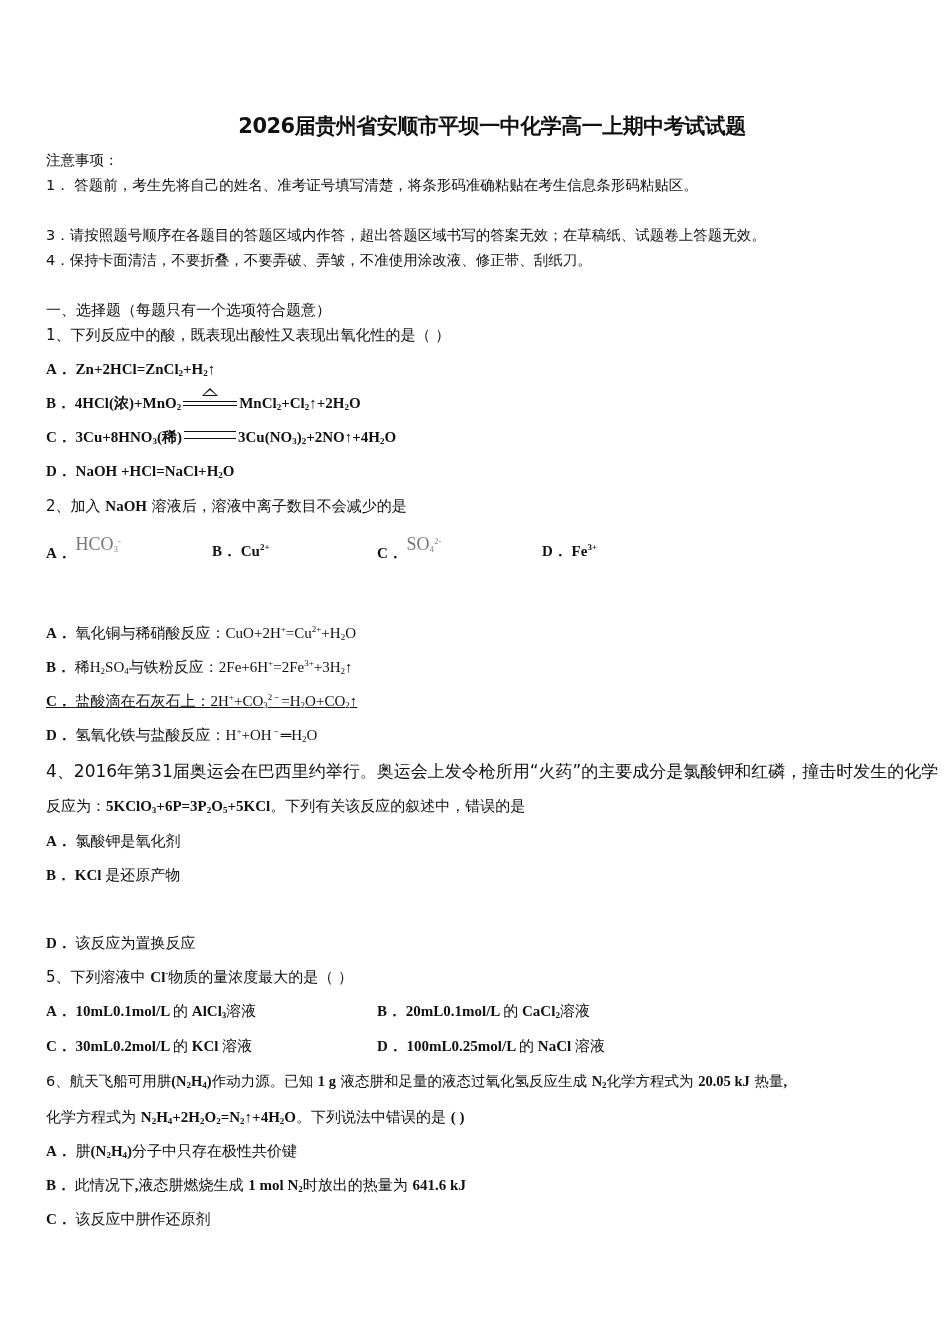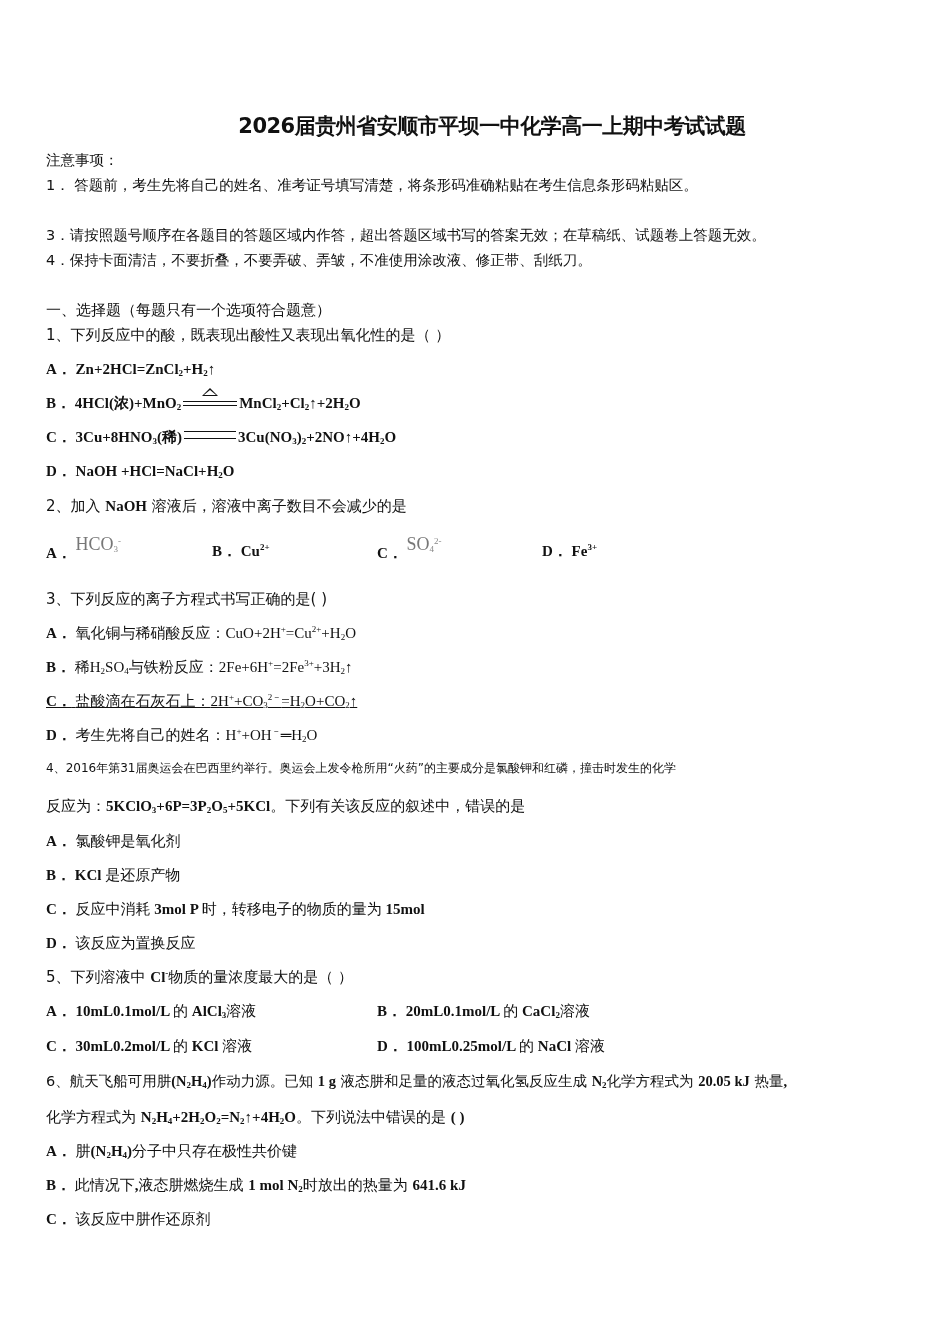--- a/index.html
+++ b/index.html
@@ -60,46 +60,42 @@
   <div class="line serif b" style="top:542px; left:212px;text-align:center;">
     <span class="opt-label">B．</span> Cu<sup>2+</sup>
   </div>
   <div class="line serif b" style="top:542px; left:377px;">
     <span class="opt-label">C．</span> <span class="ion-img" style="font-weight:normal;">SO<sub>4</sub><sup>2-</sup></span>
   </div>
   <div class="line serif b" style="top:542px; left:542px;">
     <span class="opt-label">D．</span> Fe<sup>3+</sup>
   </div>
 
-  <div class="line sans" style="top:590px;">3、下列反应的离子方程式书写正确的是(        )</div>
   <div class="line" style="top:624px;">
     <span class="opt-label">A．</span> <span class="sans">氧化铜与稀硝酸反应：</span><span class="serif">CuO+2H<sup>+</sup>=Cu<sup>2+</sup>+H<sub>2</sub>O</span>
   </div>
   <div class="line" style="top:658px;">
     <span class="opt-label">B．</span> <span class="sans">稀</span><span class="serif">H<sub>2</sub>SO<sub>4</sub></span><span class="sans">与铁粉反应：</span><span class="serif">2Fe+6H<sup>+</sup>=2Fe<sup>3+</sup>+3H<sub>2</sub>↑</span>
   </div>
   <div class="line" style="top:692px;text-decoration:underline;">
     <span class="opt-label">C．</span> <span class="sans">盐酸滴在石灰石上：</span><span class="serif">2H<sup>+</sup>+CO<sub>3</sub><sup>2－</sup>=H<sub>2</sub>O+CO<sub>2</sub>↑</span>
   </div>
   <div class="line" style="top:726px;">
-    <span class="opt-label">D．</span> <span class="sans">考生先将自己的姓名：</span><span class="serif">H<sup>+</sup>+OH<sup>－</sup>═H<sub>2</sub>O</span>
+    <span class="opt-label">D．</span> <span class="sans">氢氧化铁与盐酸反应：</span><span class="serif">H<sup>+</sup>+OH<sup>－</sup>═H<sub>2</sub>O</span>
   </div>
 
-  <div class="line sans" style="top:760px; font-size:12px;">4、2016年第31届奥运会在巴西里约举行。奥运会上发令枪所用“火药”的主要成分是氯酸钾和红磷，撞击时发生的化学</div>
+  <div class="line sans" style="top:760px; font-size:17px;">4、2016年第31届奥运会在巴西里约举行。奥运会上发令枪所用“火药”的主要成分是氯酸钾和红磷，撞击时发生的化学</div>
   <div class="line" style="top:797px;">
     <span class="sans">反应为：</span><span class="serif b">5KClO<sub>3</sub>+6P=3P<sub>2</sub>O<sub>5</sub>+5KCl</span><span class="sans">。下列有关该反应的叙述中，错误的是</span>
   </div>
   <div class="line" style="top:832px;">
     <span class="opt-label">A．</span> <span class="sans">氯酸钾是氧化剂</span>
   </div>
   <div class="line" style="top:866px;">
     <span class="opt-label">B．</span> <span class="serif b">KCl</span> <span class="sans">是还原产物</span>
-  </div>
-  <div class="line" style="top:900px;">
-    <span class="opt-label">C．</span> <span class="sans">反应中消耗</span><span class="serif b"> 3mol P </span><span class="sans">时，转移电子的物质的量为</span><span class="serif b"> 15mol</span>
   </div>
   <div class="line" style="top:934px;">
     <span class="opt-label">D．</span> <span class="sans">该反应为置换反应</span>
   </div>
 
   <div class="line" style="top:968px;">
     <span class="sans">5、下列溶液中 </span><span class="serif b">Cl<sup>-</sup></span><span class="sans">物质的量浓度最大的是（    ）</span>
   </div>
   <div class="line serif b" style="top:1002px;">
     <span class="opt-label">A．</span> 10mL0.1mol/L <span class="sans" style="font-weight:normal;">的</span> AlCl<sub>3</sub><span class="sans" style="font-weight:normal;">溶液</span>

